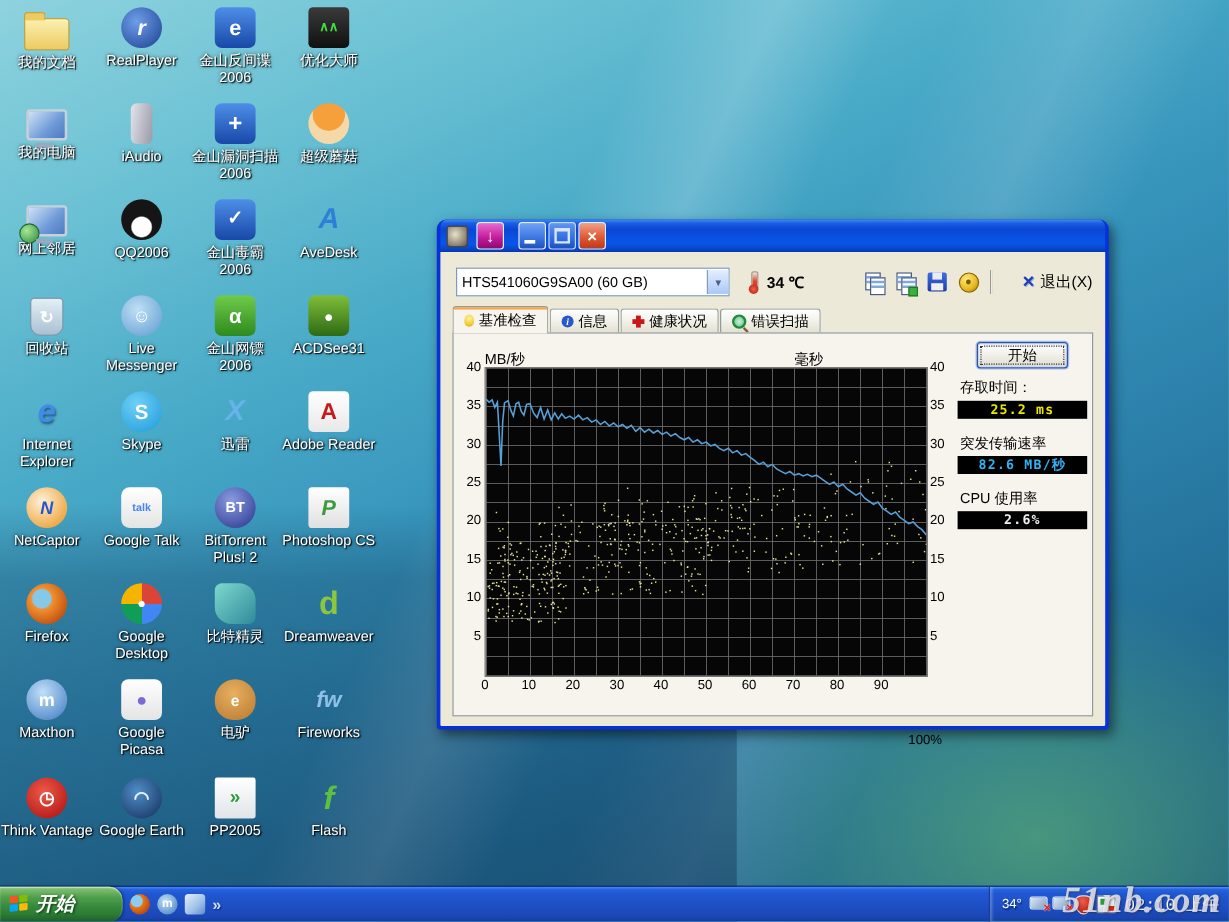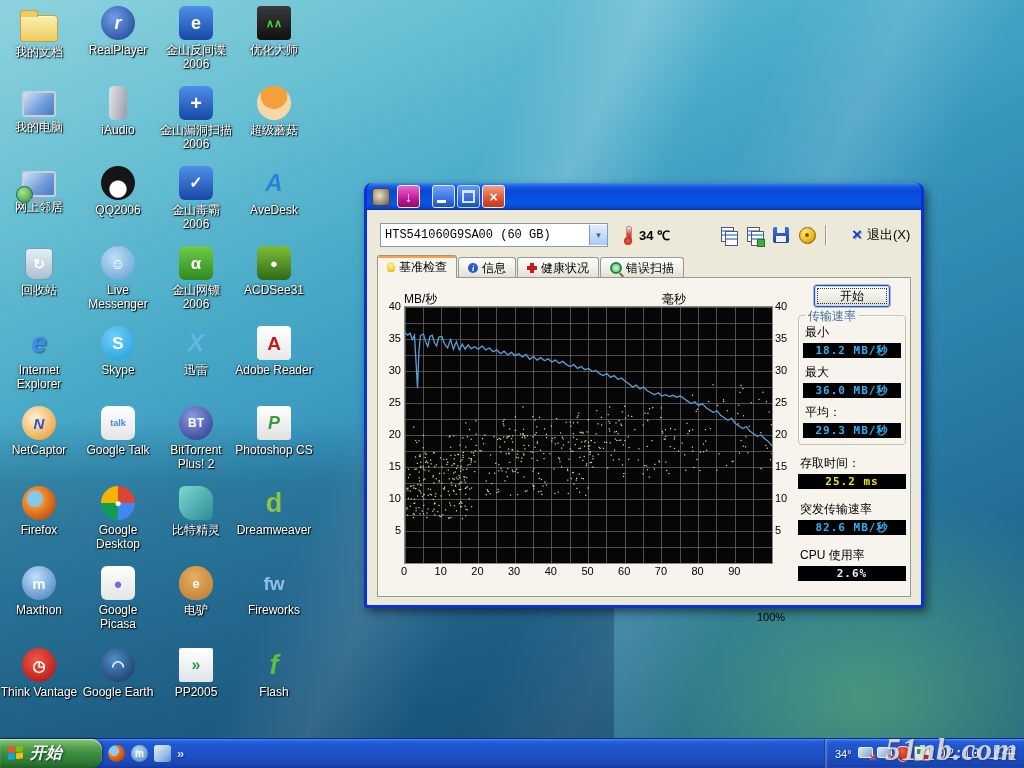--- a/index.html
+++ b/index.html
@@ -50,21 +50,21 @@
   .tbtn.min{background:linear-gradient(#6FA3F5,#3A74E0 60%,#1E52B8);}
   .tbtn.min i{position:absolute;left:4px;bottom:4px;width:9px;height:3px;background:#fff;}
   .tbtn.max{background:linear-gradient(#6FA3F5,#3A74E0 60%,#1E52B8);opacity:.85;}
   .tbtn.max i{width:9px;height:8px;border:2px solid #fff;border-top-width:3px;display:block;}
   .tbtn.close{background:linear-gradient(#F0A088,#E05A34 55%,#C03818);font-size:14px;}
   .client{position:relative;background:#ECE9D8;height:395px;border-radius:0 0 1px 1px;}
 
   
   .toolbar{position:absolute;left:13px;top:12px;right:10px;height:26px;display:flex;align-items:center;}
   .combo{width:226px;height:22px;background:#fff;border:1px solid #7F9DB9;display:flex;align-items:center;}
-  .combo .cv{flex:1;font-size:12px;padding-left:4px;font-family:Liberation Mono, monospace;color:#000;white-space:nowrap;overflow:hidden;}
+  .combo .cv{flex:1;font-size:12px;padding-left:4px;font-family:Liberation Sans, sans-serif;color:#000;white-space:nowrap;overflow:hidden;}
   .combo .arr{width:17px;height:20px;background:linear-gradient(#E3EDFD,#C7DCFC 50%,#ABC8F7);
     border-left:1px solid #7F9DB9;display:flex;align-items:center;justify-content:center;color:#4D6185;font-size:8px;}
   .thermo{width:8px;height:19px;margin-left:16px;position:relative;}
   .thermo .tube{position:absolute;left:2px;top:0;width:4px;height:14px;background:linear-gradient(#F0E8E0,#E04028 55%);border:1px solid #A09890;border-radius:2px;}
   .thermo .bulb{position:absolute;left:0;bottom:0;width:8px;height:8px;border-radius:50%;background:radial-gradient(#F06048,#B81808);}
   .temp-txt{font-size:13px;font-weight:bold;margin-left:7px;color:#000;}
   .tb-icons{display:flex;align-items:center;margin-left:46px;}
   .tb-btn{width:26px;height:24px;display:flex;align-items:center;justify-content:center;position:relative;}
   .pg{width:11px;height:13px;background:#fff;border:1px solid #4A5A80;position:relative;
     box-shadow:inset 0 2px 0 #fff, inset 0 4px 0 #7FA8E0, inset 0 6px 0 #fff, inset 0 8px 0 #7FA8E0;}
@@ -303,21 +303,21 @@
       </div>
       <div class="dicon" style="left: 79px; top: 566px;">
         <div class="ic" style="background: linear-gradient(rgb(255, 255, 255), rgb(228, 228, 228)); border-radius: 6px; color: rgb(122, 106, 216); font-size: 15px;">●</div>
         <div class="lbl">Google Picasa</div>
       </div>
       <div class="dicon" style="left: 157px; top: 566px;">
         <div class="ic" style="background: radial-gradient(circle at 45% 35%, rgb(232, 176, 96), rgb(184, 120, 48)); border-radius: 50% 50% 45% 45%; color: rgb(255, 255, 255); font-size: 13px;">e</div>
         <div class="lbl">电驴</div>
       </div>
       <div class="dicon" style="left: 235px; top: 566px;">
-        <div class="ic" style="background: transparent; color: rgb(143, 192, 232); font-size: 19px; ">fw</div>
+        <div class="ic" style="background: transparent; color: rgb(143, 192, 232); font-size: 19px; font-style: italic;">fw</div>
         <div class="lbl">Fireworks</div>
       </div>
       <div class="dicon" style="left: 0px; top: 648px;">
         <div class="ic" style="background: radial-gradient(circle at 42% 35%, rgb(240, 88, 72), rgb(168, 14, 14)); border-radius: 50%; color: rgb(255, 255, 255); font-size: 15px;">◷</div>
         <div class="lbl">Think Vantage</div>
       </div>
       <div class="dicon" style="left: 79px; top: 648px;">
         <div class="ic" style="background: radial-gradient(circle at 40% 35%, rgb(78, 142, 200), rgb(20, 44, 88)); border-radius: 50%; color: rgb(234, 242, 250); font-size: 15px;">◠</div>
         <div class="lbl">Google Earth</div>
       </div>
@@ -1061,29 +1061,20 @@
               <span class="xtick" style="left: 228.2px;">60</span>
               <span class="xtick" style="left: 264.9px;">70</span>
               <span class="xtick" style="left: 301.6px;">80</span>
               <span class="xtick" style="left: 338.3px;">90</span>
               <span class="xtick" style="left: 375px; margin-top: 46px;">100%</span>
             </div>
         </div>
 
         <div class="stats">
           <button class="start-btn">开始</button>
-          <div class="grpbox">
-            <span class="gt">传输速率</span>
-            <div class="slabel">最小</div>
-            <div class="sval cyan">18.2 MB/秒</div>
-            <div class="slabel">最大</div>
-            <div class="sval cyan">36.0 MB/秒</div>
-            <div class="slabel">平均：</div>
-            <div class="sval cyan">29.3 MB/秒</div>
-          </div>
           <div class="slabel">存取时间：</div>
           <div class="sval yellow">25.2 ms</div>
           <div class="slabel" style="margin-top:12px">突发传输速率</div>
           <div class="sval cyan">82.6 MB/秒</div>
           <div class="slabel" style="margin-top:12px">CPU 使用率</div>
           <div class="sval white">2.6%</div>
         </div>
       </div>
     </div>
   </div>

